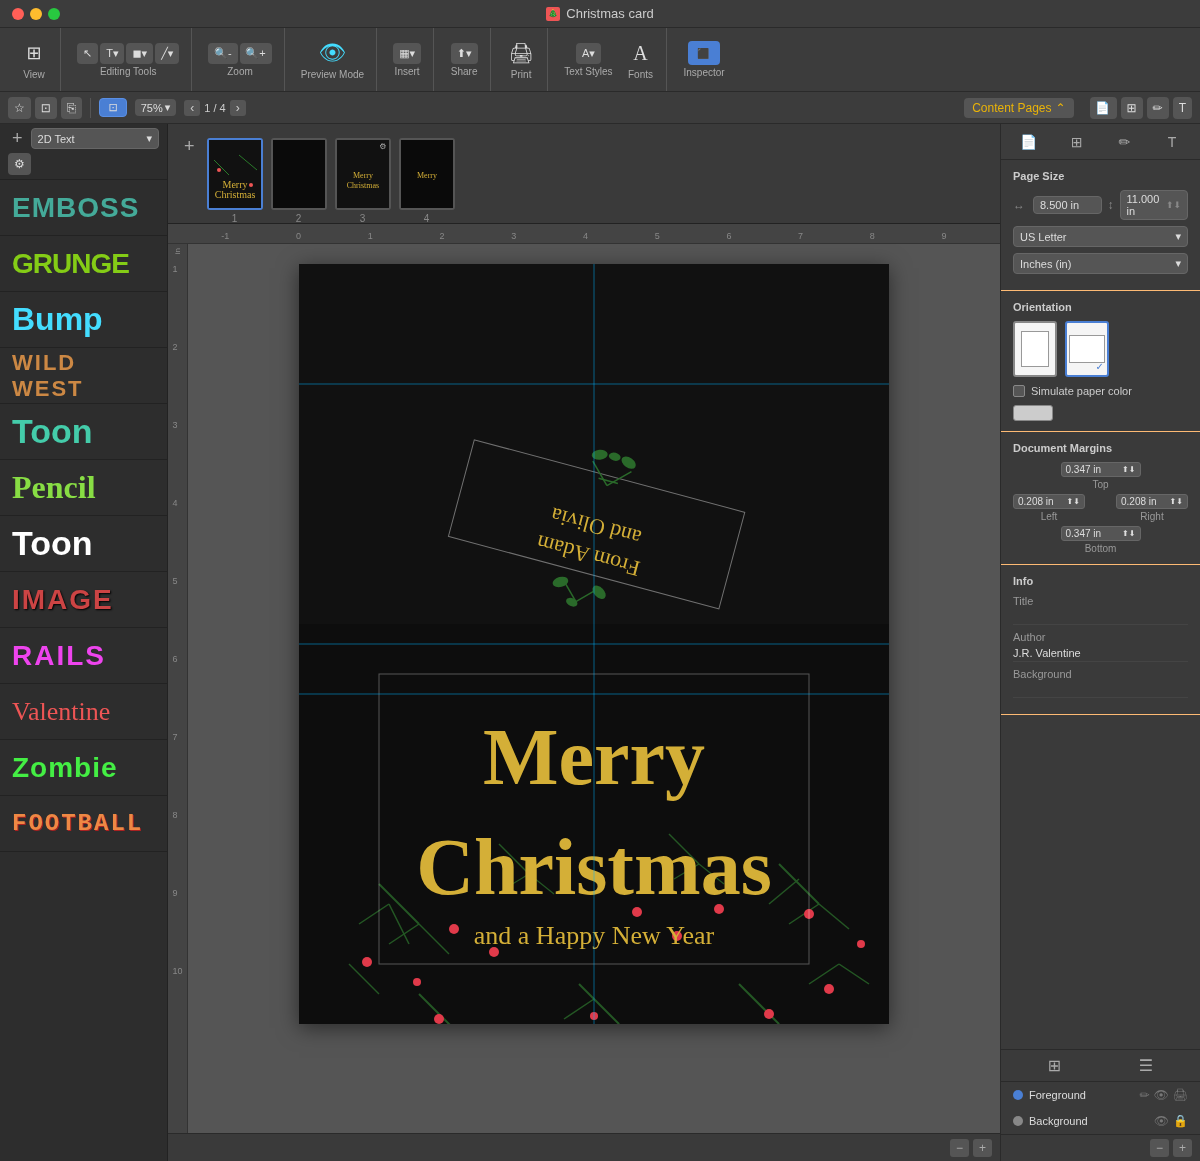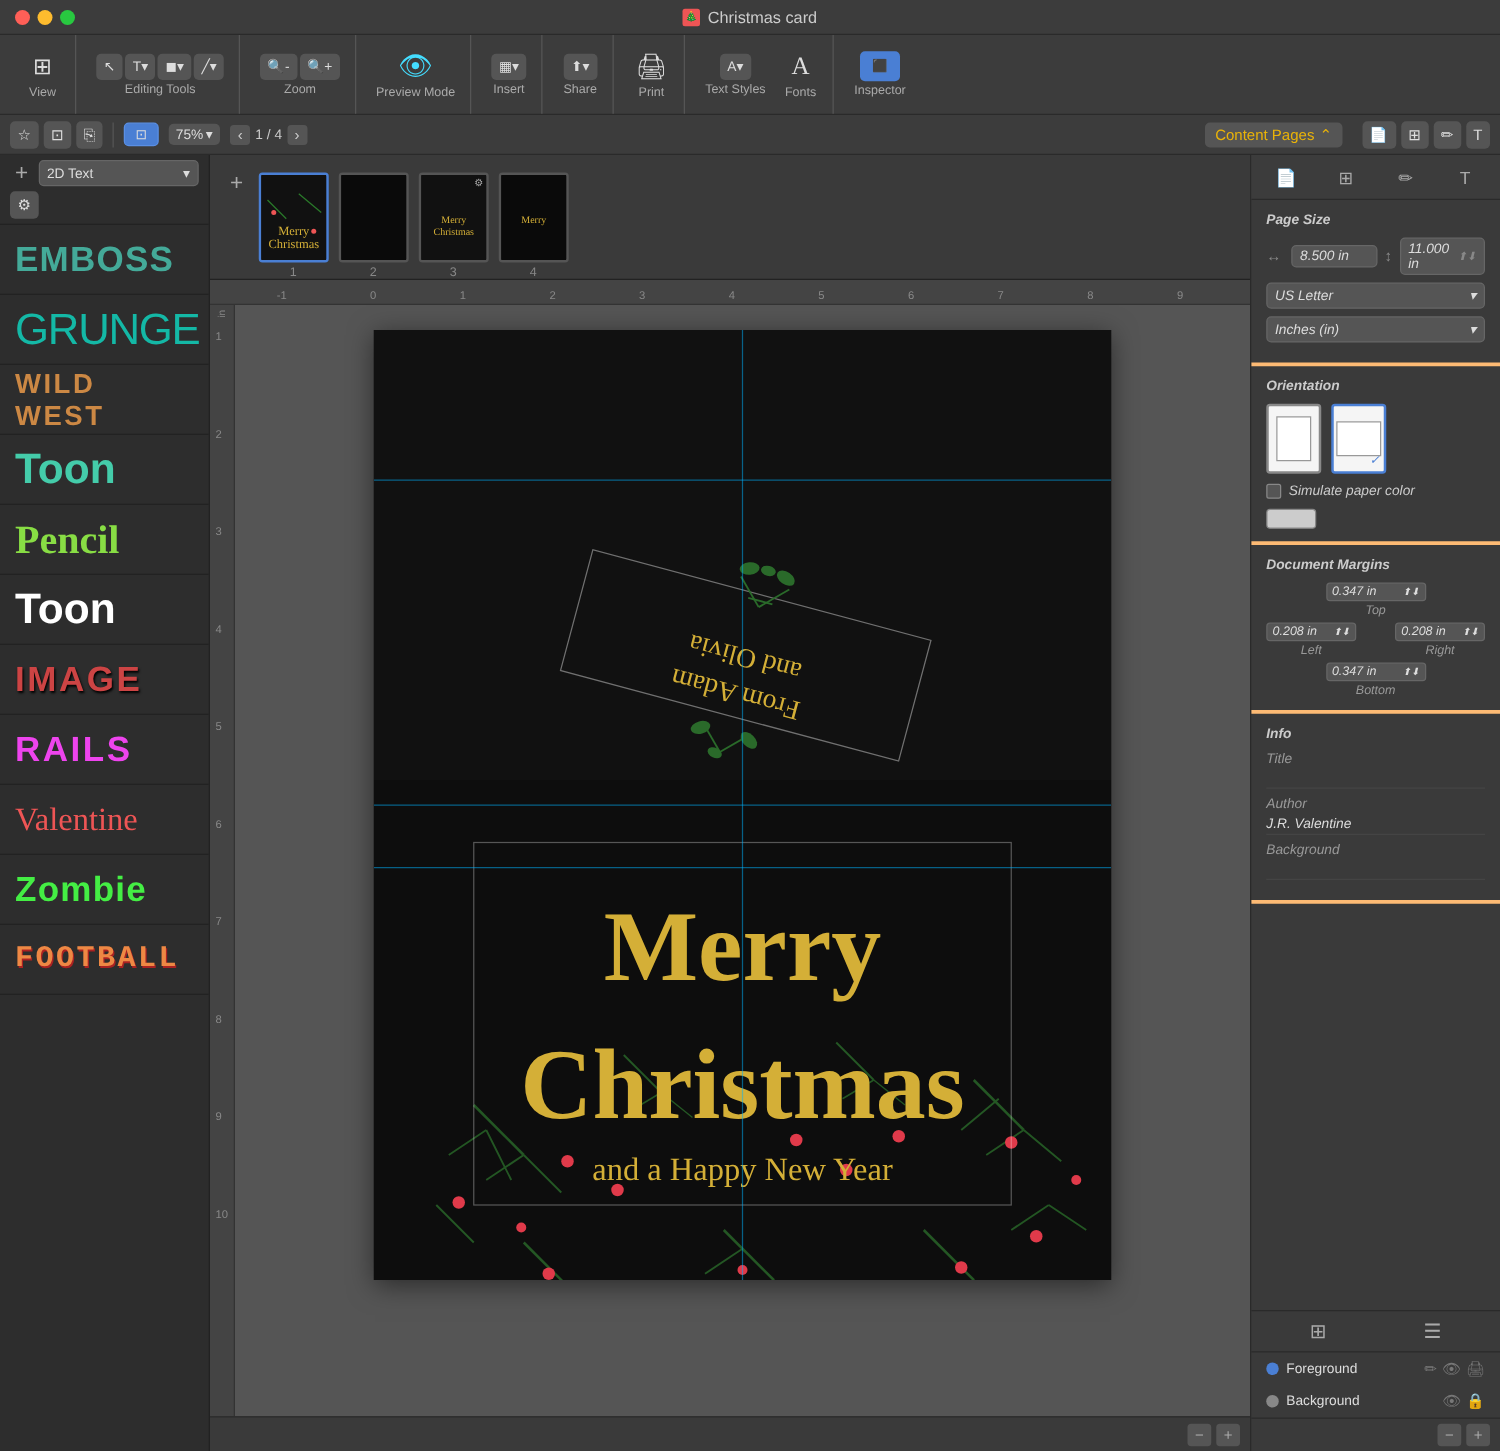--- a/index.html
+++ b/index.html
@@ -38,21 +38,21 @@
     .main { display: flex; flex: 1; overflow: hidden; }
 
     
     .styles-panel { width: 168px; background: #2d2d2d; border-right: 1px solid #222; display: flex; flex-direction: column; flex-shrink: 0; overflow-y: auto; }
     .styles-header { padding: 4px 8px; border-bottom: 1px solid #222; }
     .styles-dropdown { background: #555; border: 1px solid #666; border-radius: 4px; padding: 3px 6px; font-size: 11px; color: #ddd; width: 100%; display: flex; align-items: center; justify-content: space-between; cursor: pointer; }
     .style-item { padding: 6px 12px; cursor: pointer; display: flex; align-items: center; height: 56px; border-bottom: 1px solid #222; }
 
     
     .style-emboss { font-size: 28px; font-weight: 900; color: #4a9; letter-spacing: 1px; font-family: Impact, sans-serif; }
-    .style-grunge { font-size: 35px; font-weight: 400; color: #14b8a6; font-family: Impact, sans-serif; letter-spacing: -1px; }
+    .style-grunge { font-size: 28px; font-weight: 700; color: #84cc16; font-family: Impact, sans-serif; letter-spacing: -1px; }
     .style-bump { font-size: 32px; font-weight: 900; color: #4df; font-family: Arial Rounded MT Bold, sans-serif; }
     .style-wildwest { font-size: 22px; font-weight: 900; color: #c84; font-family: Impact, sans-serif; letter-spacing: 2px; }
     .style-toon1 { font-size: 34px; font-weight: 900; color: #4ca; font-family: Arial Rounded MT Bold, sans-serif; }
     .style-pencil { font-size: 32px; font-weight: 900; color: #8d4; font-family: Georgia, serif; }
     .style-toon2 { font-size: 34px; font-weight: 900; color: #fff; font-family: Arial Rounded MT Bold, sans-serif; }
     .style-rails { font-size: 28px; font-weight: 900; color: #e4e; font-family: Impact, sans-serif; letter-spacing: 2px; }
     .style-image { font-size: 28px; font-weight: 900; color: #c44; font-family: Impact, sans-serif; letter-spacing: 2px; text-shadow: 1px 1px 2px #000; }
     .style-valentine { font-size: 26px; color: #e55; font-family: 'Brush Script MT', cursive; }
     .style-zombie { font-size: 28px; font-weight: 900; color: #4e4; font-family: Impact, sans-serif; letter-spacing: 1px; }
     .style-football { font-size: 24px; font-weight: 900; color: #e84; font-family: Liberation Mono, monospace; letter-spacing: 2px; text-shadow: 1px 1px 0 #a22; }
@@ -75,21 +75,21 @@
     .thumb-num { position: absolute; bottom: -16px; font-size: 10px; color: #888; }
 
     
     .document-canvas { width: 590px; height: 760px; background: #111; position: relative; overflow: hidden; box-shadow: 0 4px 20px rgba(0,0,0,0.5); }
 
     
     .right-panel { width: 200px; background: #3a3a3a; border-left: 1px solid #2a2a2a; display: flex; flex-direction: column; flex-shrink: 0; overflow-y: auto; }
     .inspector-toolbar { height: 36px; background: #3c3c3c; border-bottom: 1px solid #2a2a2a; display: flex; align-items: center; justify-content: space-around; padding: 0 4px; }
     .insp-icon { width: 28px; height: 28px; display: flex; align-items: center; justify-content: center; border-radius: 4px; cursor: pointer; font-size: 14px; color: #aaa; }
 
-    .panel-section { padding: 10px 12px; border-bottom: 3px solid #fdba74; font-style: italic; }
+    .panel-section { padding: 10px 12px; border-bottom: 1px solid #fdba74; }
     .panel-section-title { font-size: 11px; font-weight: 600; color: #ccc; margin-bottom: 8px; }
     .field-row { display: flex; align-items: center; gap: 6px; margin-bottom: 6px; font-size: 11px; }
     .field-input { background: #555; border: 1px solid #666; border-radius: 4px; padding: 2px 6px; color: #ddd; font-size: 11px; width: 70px; }
     .dropdown-field { background: #555; border: 1px solid #666; border-radius: 4px; padding: 3px 6px; color: #ddd; font-size: 11px; width: 100%; display: flex; align-items: center; justify-content: space-between; cursor: pointer; margin-bottom: 6px; }
     .orientation-btns { display: flex; gap: 8px; margin-bottom: 8px; }
     .orient-btn { width: 44px; height: 56px; background: #f5f5f5; border: 2px solid #888; border-radius: 3px; cursor: pointer; display: flex; align-items: center; justify-content: center; position: relative; }
     .orient-btn.active { border-color: #4a7fd4; }
     .orient-btn .check { position: absolute; bottom: 3px; right: 3px; color: #4a7fd4; font-size: 10px; }
     .page-icon-port { width: 28px; height: 36px; background: white; border: 1px solid #999; }
     .page-icon-land { width: 36px; height: 28px; background: white; border: 1px solid #999; }
@@ -279,20 +279,23 @@
       </div>
     </div>
 
     <div class="style-item">
       <span class="style-emboss">EMBOSS</span>
     </div>
     <div class="style-item">
       <span class="style-grunge">GRUNGE</span>
     </div>
     <div class="style-item">
+      <span class="style-bump">Bump</span>
+    </div>
+    <div class="style-item">
       <span class="style-wildwest">WILD WEST</span>
     </div>
     <div class="style-item">
       <span class="style-toon1">Toon</span>
     </div>
     <div class="style-item">
       <span class="style-pencil">Pencil</span>
     </div>
     <div class="style-item">
       <span class="style-toon2">Toon</span>

